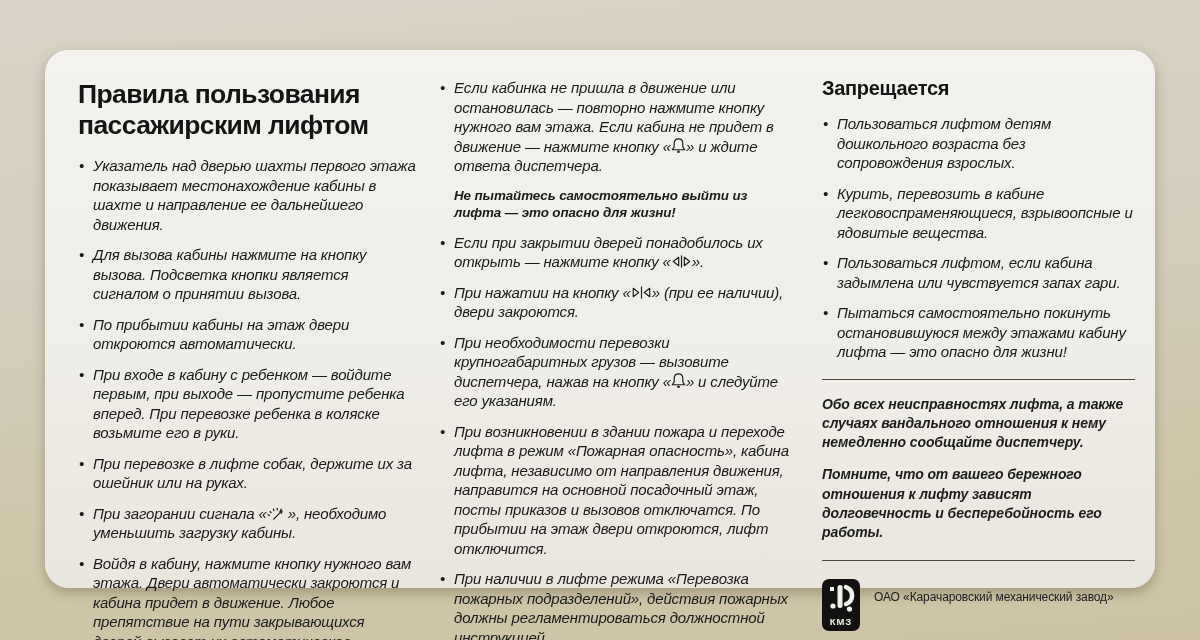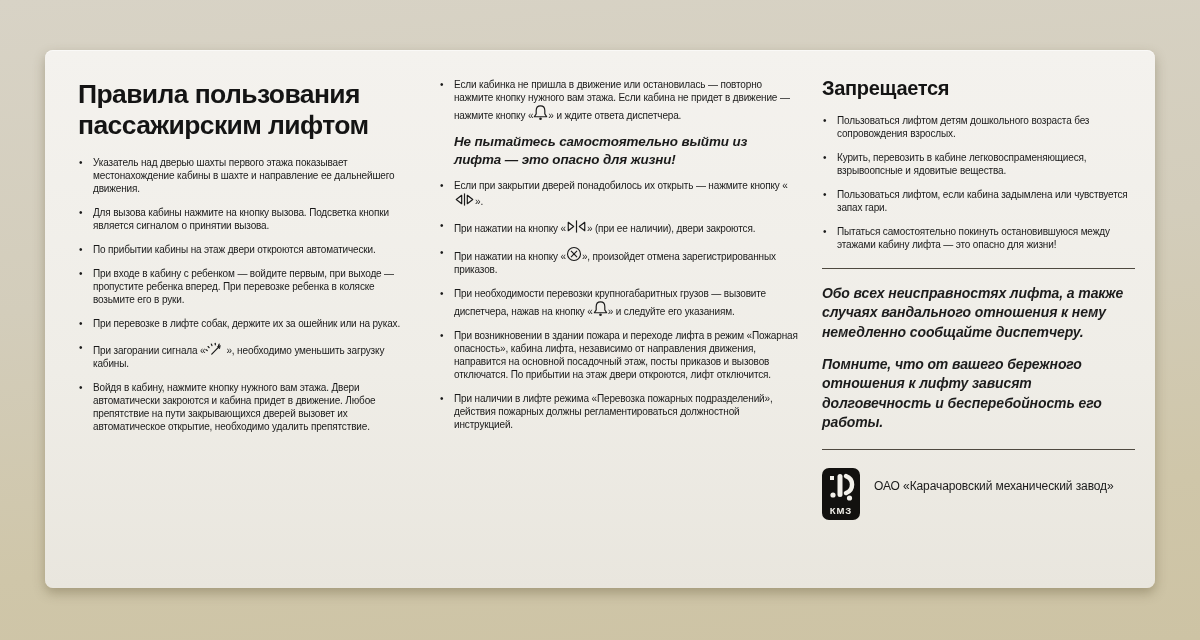--- a/index.html
+++ b/index.html
@@ -6,40 +6,40 @@
   body{
     width:1200px;height:640px;position:relative;overflow:hidden;
     background:linear-gradient(175deg,#d8d3c6 0%,#d3cdbb 42%,#cfc6a9 78%,#cdc3a4 100%);
     font-family:"Liberation Sans","DejaVu Sans",sans-serif;
     color:#1a1a1a;
     -webkit-font-smoothing:antialiased;
   }
   .card{
     position:absolute;left:45px;top:50px;width:1110px;height:538px;
     background:linear-gradient(180deg,#f4f2ee 0%,#efede7 60%,#e9e6de 100%);
-    border-radius:8px;
+    border-radius:24px;
     box-shadow:0 5px 12px rgba(92,82,50,0.38),0 1px 0 rgba(255,255,255,0.55) inset;
     box-sizing:border-box;
     padding:24px 20px 0 33px;
     display:grid;
     grid-template-columns:338px 360px 313px;
     column-gap:23px;
   }
   .col{min-width:0;}
   h1{
     font-size:26.5px;line-height:1.17;font-weight:700;letter-spacing:-0.6px;
     margin:5px 0 15px 0;color:#141414;
   }
   h2{
     font-size:20px;line-height:1.1;font-weight:700;letter-spacing:-0.3px;
     margin:3px 0 15px 0;color:#141414;
   }
   .list .item{
     position:relative;padding-left:15px;margin:0 0 11px 0;
-    font-size:10px;line-height:1.3;letter-spacing:-0.15px;
+    font-size:15px;line-height:1.3;letter-spacing:-0.15px;font-style:italic;
   }
   .list .item::before{
     content:"\2022";position:absolute;left:1px;top:0;
   }
   .list .mid-note{
     font-style:italic;font-weight:700;font-size:13.4px;line-height:1.32;
     margin:0 12px 11px 15px;letter-spacing:-0.1px;
   }
   .inline-icon{display:inline-block;vertical-align:-2px;line-height:0;}
   .inline-icon svg{display:inline-block;}
@@ -91,24 +91,20 @@
         <div class="item">Если при закрытии дверей понадобилось их открыть — нажмите кнопку «<span class="inline-icon"><svg width="21" height="15" viewBox="0 0 22 16" xmlns="http://www.w3.org/2000/svg" stroke="#1a1a1a" stroke-width="1.25" fill="none" stroke-linejoin="round">
               <line x1="11" y1="1.5" x2="11" y2="14.5"></line>
               <path d="M8 3.5 L8 12.5 L2.2 8 Z"></path>
               <path d="M14 3.5 L14 12.5 L19.8 8 Z"></path>
             </svg></span>».</div>
         <div class="item">При нажатии на кнопку «<span class="inline-icon"><svg width="21" height="15" viewBox="0 0 22 16" xmlns="http://www.w3.org/2000/svg" stroke="#1a1a1a" stroke-width="1.25" fill="none" stroke-linejoin="round">
               <line x1="11" y1="1.5" x2="11" y2="14.5"></line>
               <path d="M2.2 3.5 L2.2 12.5 L8 8 Z"></path>
               <path d="M19.8 3.5 L19.8 12.5 L14 8 Z"></path>
             </svg></span>» (при ее наличии), двери закроются.</div>
-        <div class="item">При нажатии на кнопку «<span class="inline-icon"><svg width="16" height="16" viewBox="0 0 18 18" xmlns="http://www.w3.org/2000/svg" stroke="#1a1a1a" stroke-width="1.25" fill="none">
-              <circle cx="9" cy="9" r="7.3"></circle>
-              <path d="M5.6 5.6 L12.4 12.4 M12.4 5.6 L5.6 12.4"></path>
-            </svg></span>», произойдет отмена зарегистрированных приказов.</div>
         <div class="item">При необходимости перевозки крупногабаритных грузов — вызовите диспетчера, нажав на кнопку «<span class="inline-icon"><svg width="15" height="17" viewBox="0 0 16 18" xmlns="http://www.w3.org/2000/svg" stroke="#1a1a1a" stroke-width="1.25" fill="none" stroke-linejoin="round">
               <path d="M8 2 C5 2 3.4 4 3.4 7 L3.4 10.5 L1.4 13.5 L14.6 13.5 L12.6 10.5 L12.6 7 C12.6 4 11 2 8 2 Z"></path>
               <circle cx="8" cy="15.7" r="1.4" fill="#1a1a1a" stroke="none"></circle>
             </svg></span>» и следуйте его указаниям.</div>
         <div class="item">При возникновении в здании пожара и переходе лифта в режим «Пожарная опасность», кабина лифта, независимо от направления движения, направится на основной посадочный этаж, посты приказов и вызовов отключатся. По прибытии на этаж двери откроются, лифт отключится.</div>
         <div class="item">При наличии в лифте режима «Перевозка пожарных подразделений», действия пожарных должны регламентироваться должностной инструкцией.</div>
       </div>
   </div>
 
   <div class="col">

